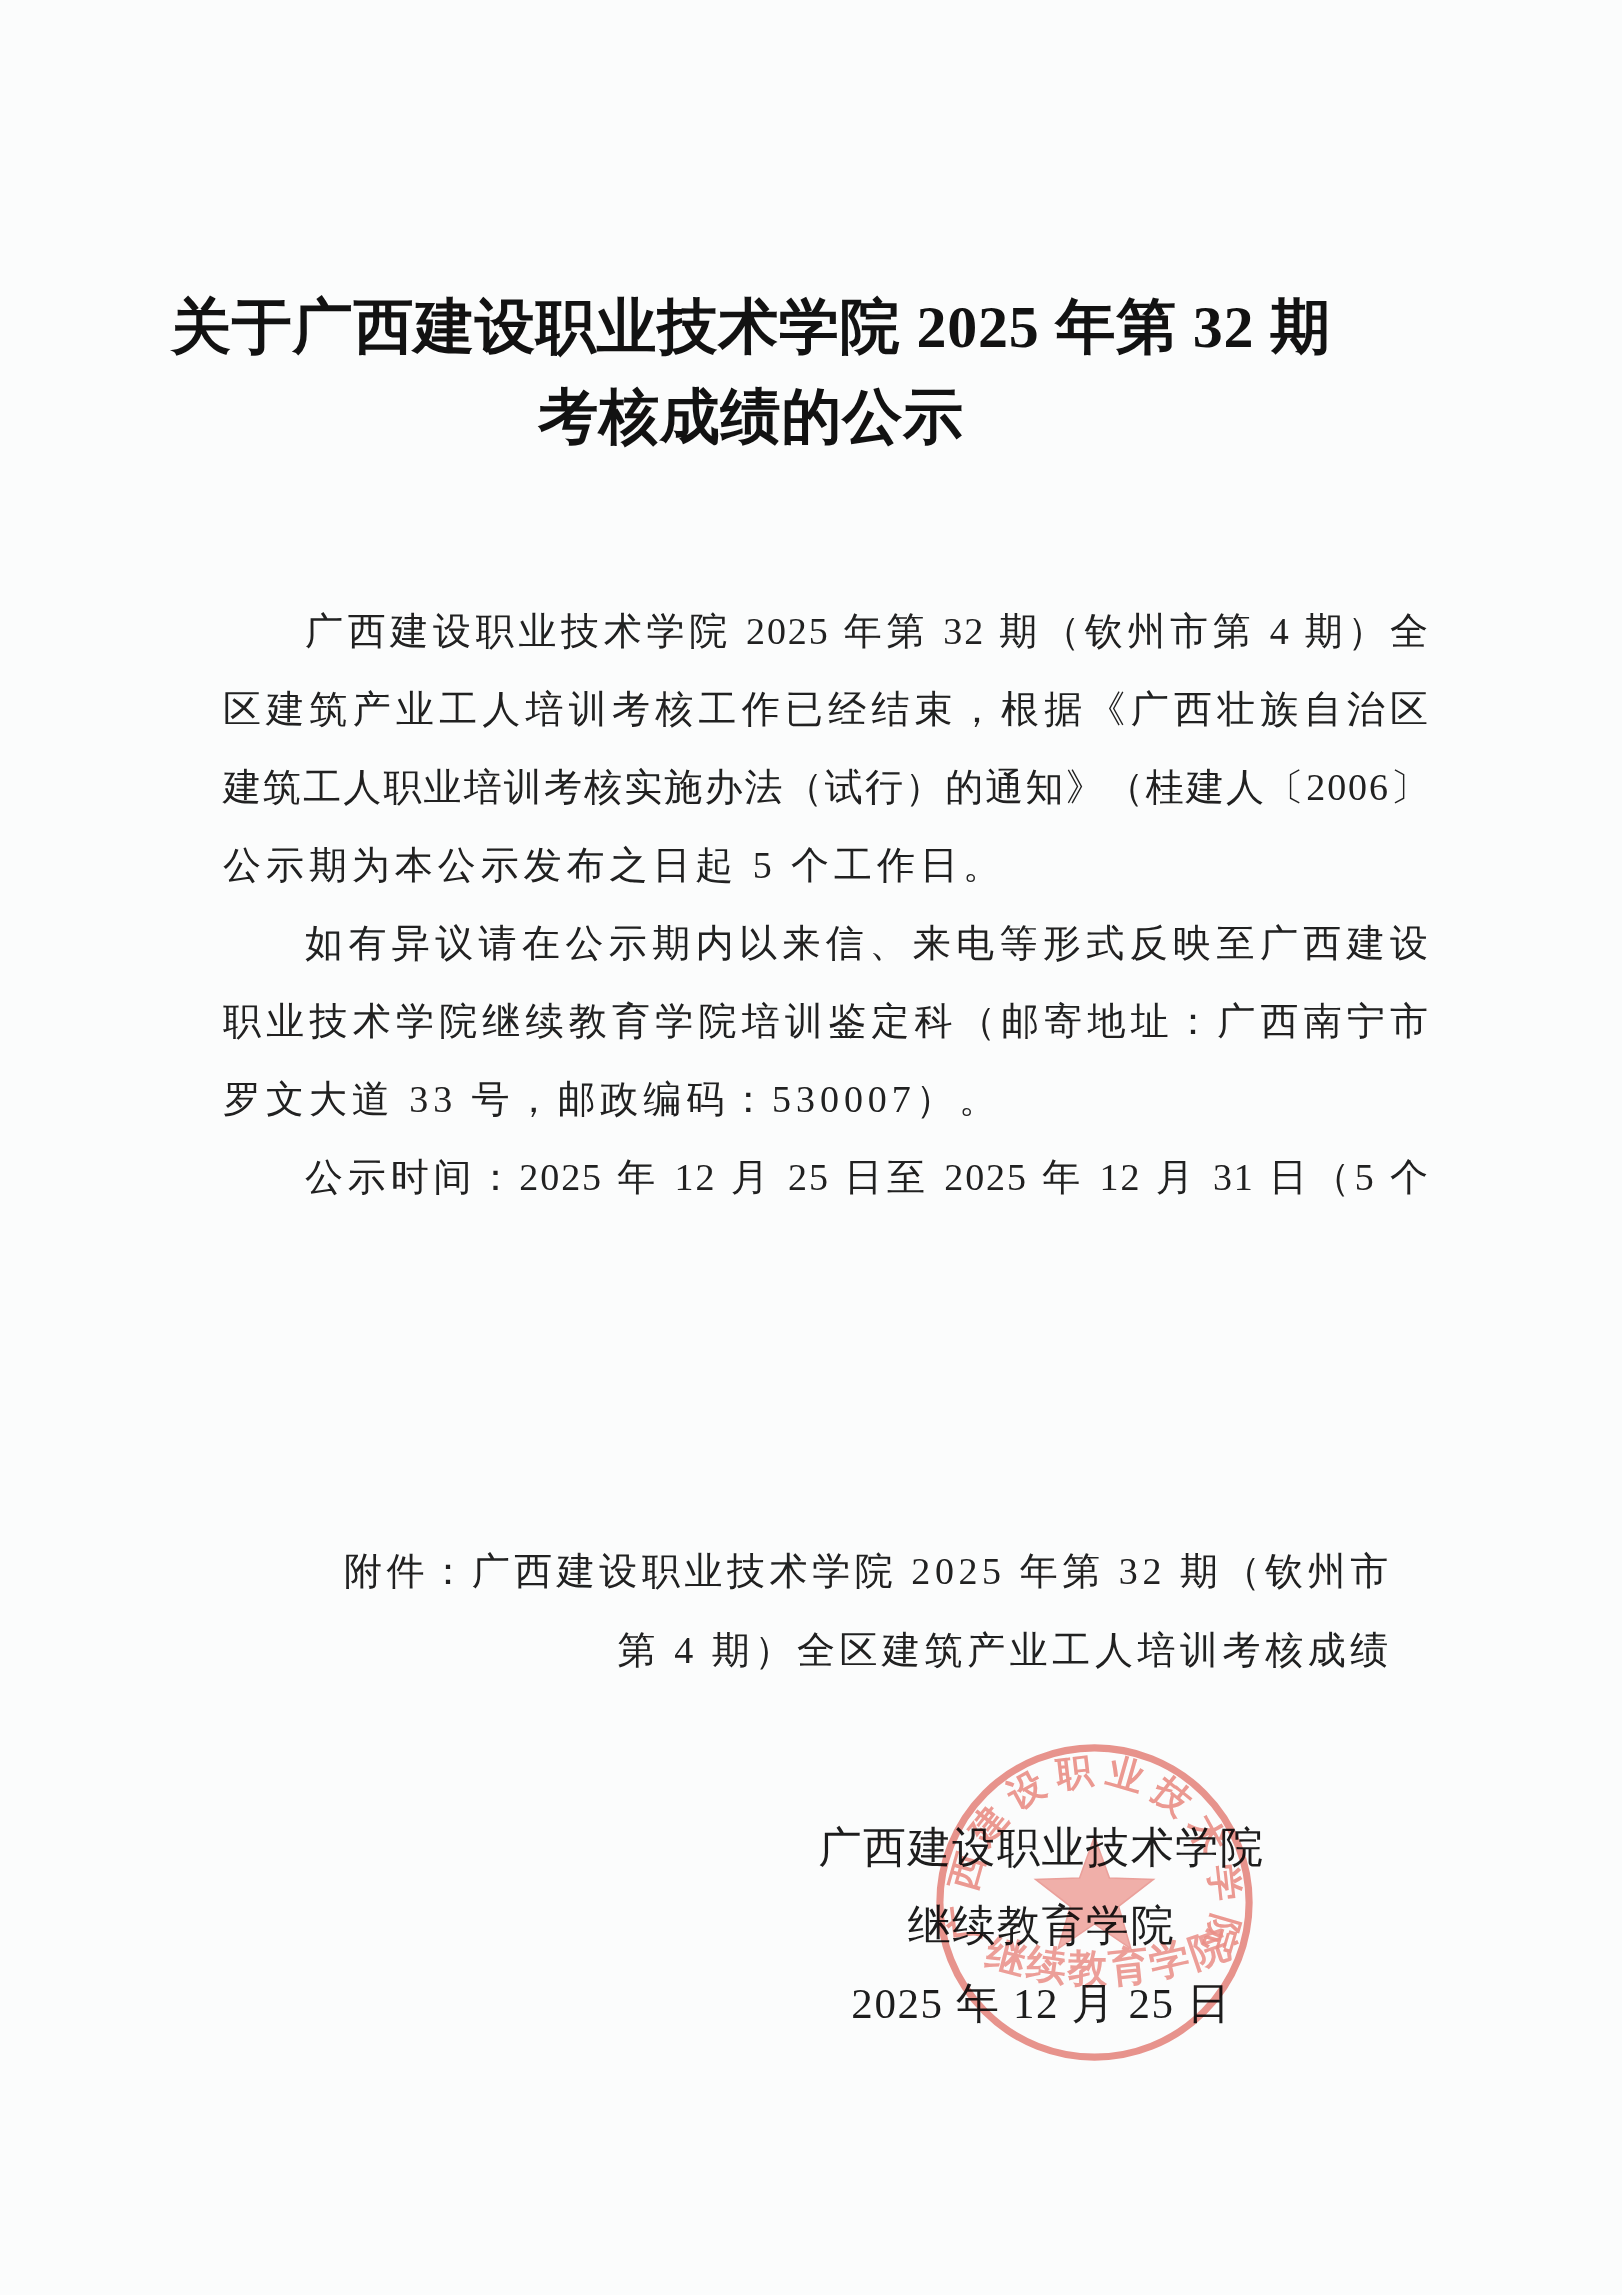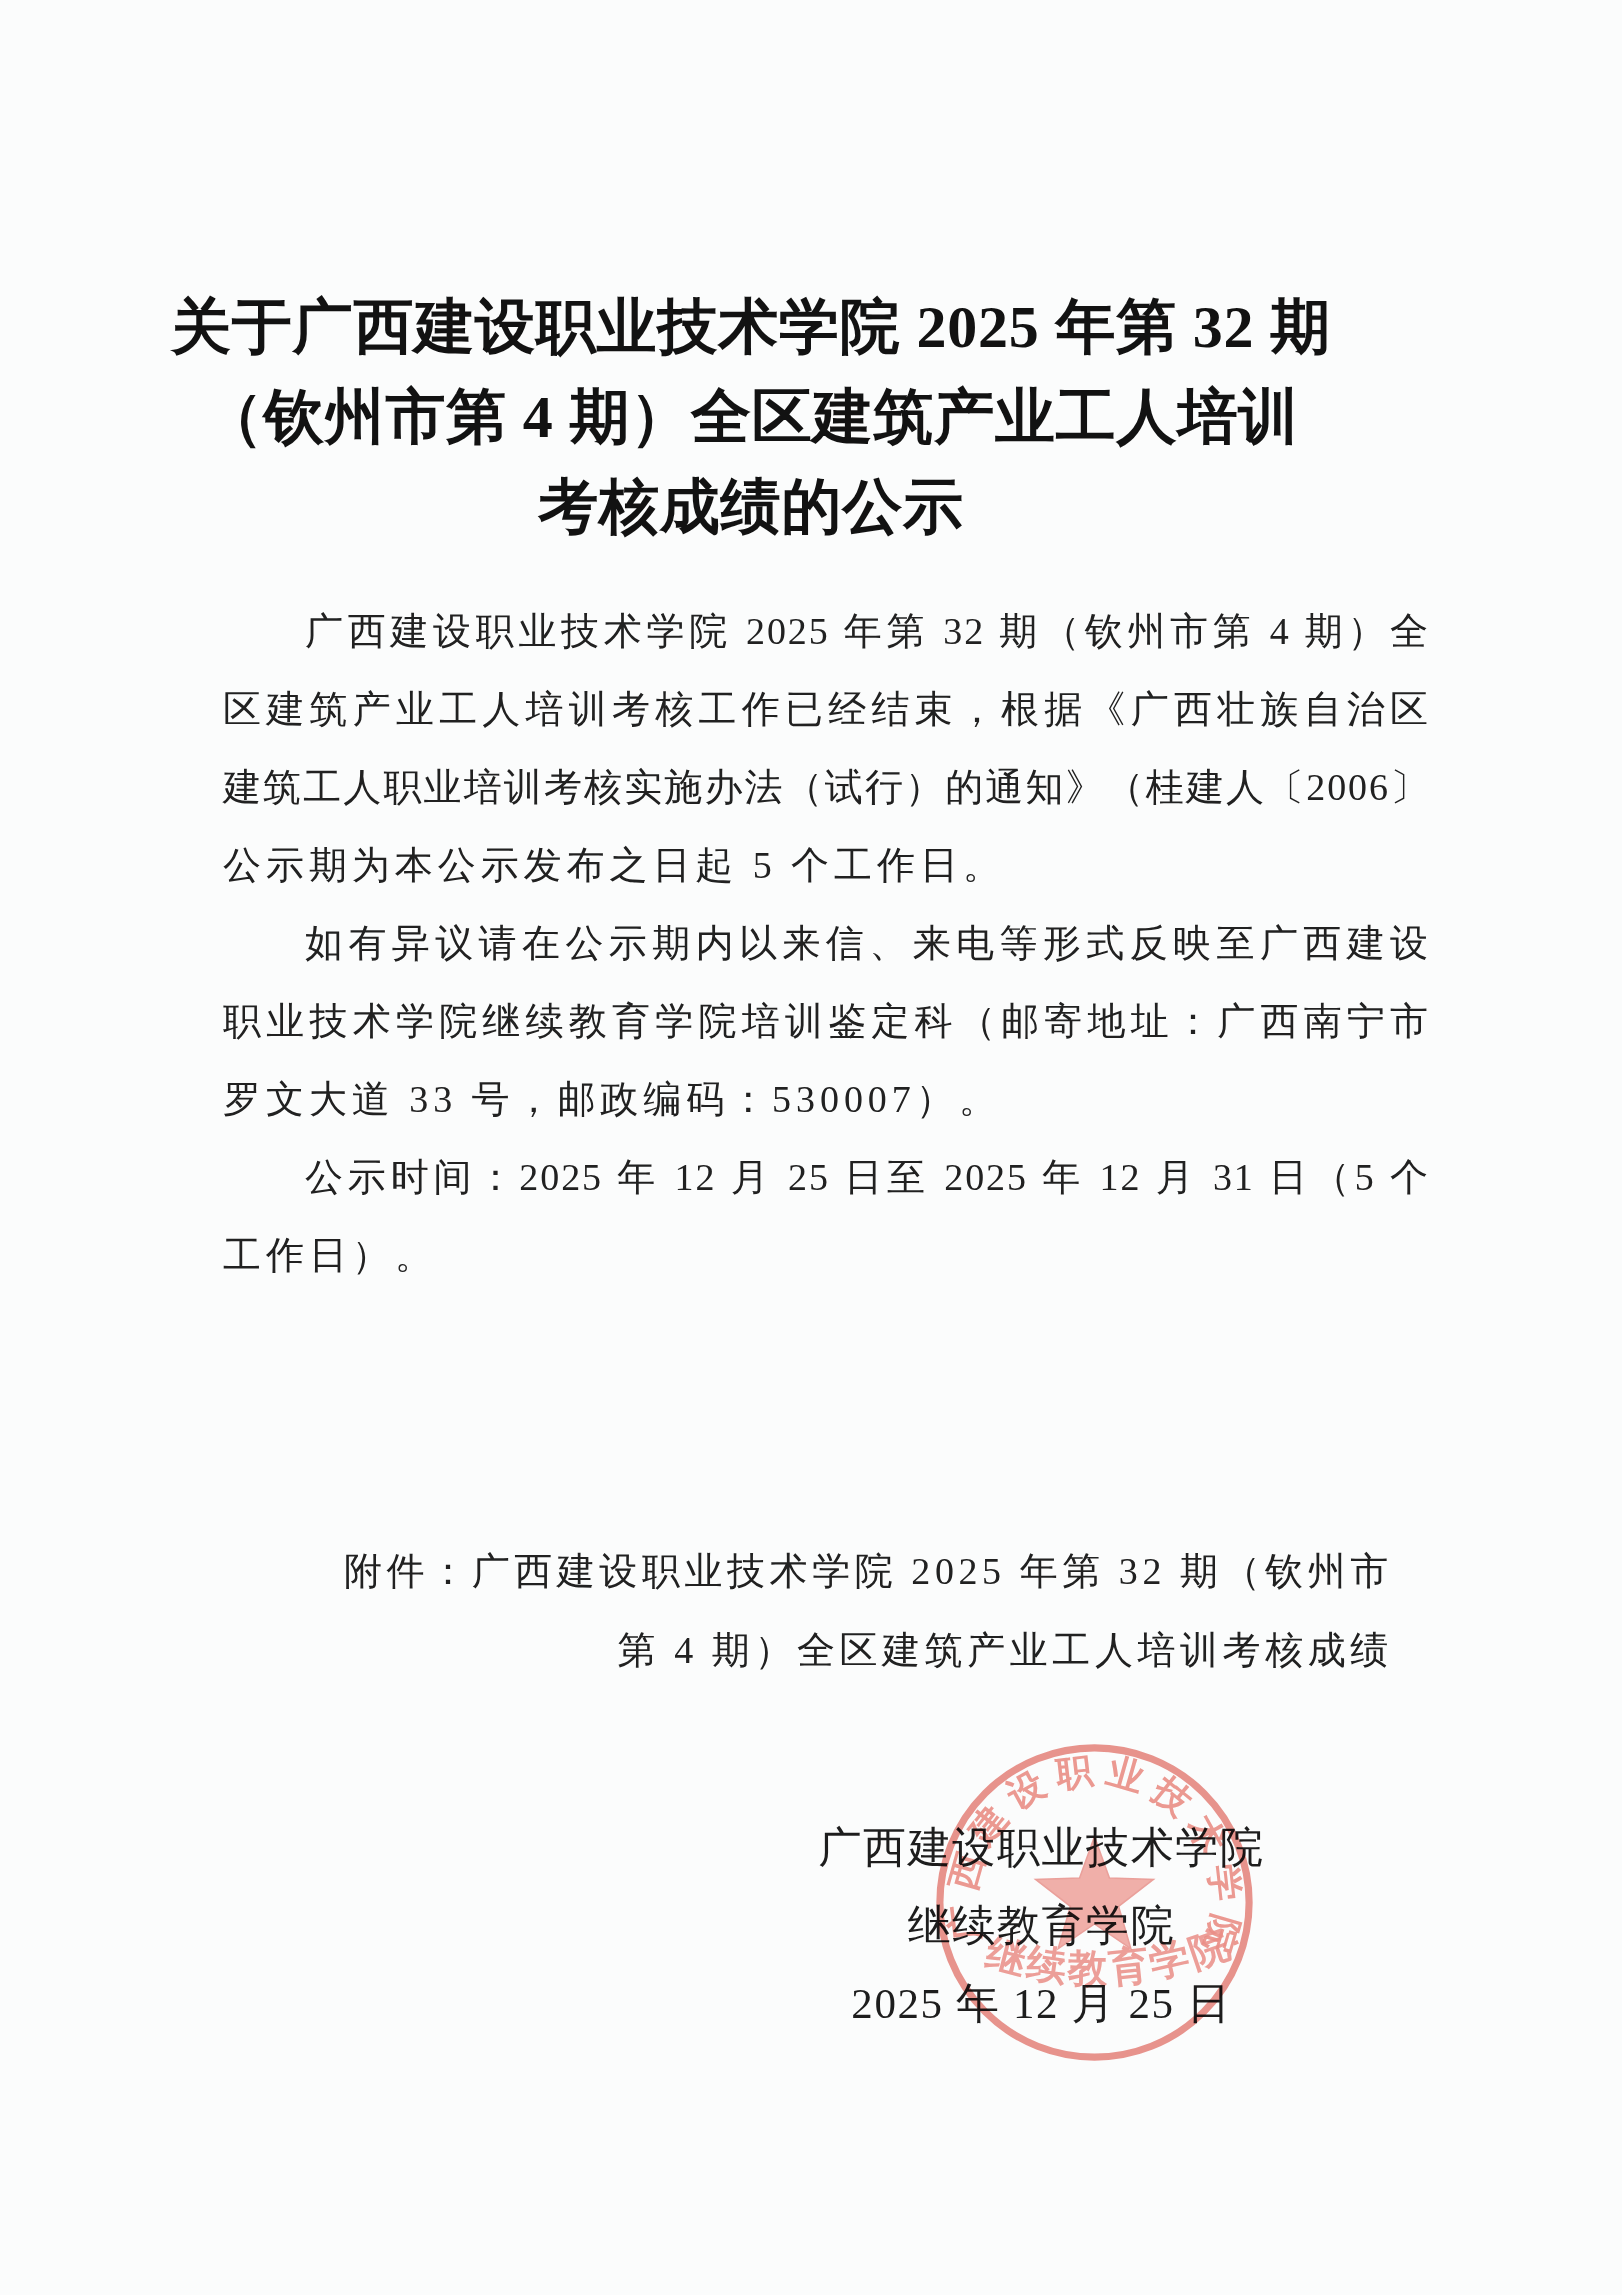--- a/index.html
+++ b/index.html
@@ -96,36 +96,34 @@
     pointer-events: none;
   }
 </style>
 </head>
 <body>
 
 <div class="page">
 
   <div class="doc-title">
     <div class="tl">关于广西建设职业技术学院 2025 年第 32 期</div>
-    <div class="tl">（钦州市第 4 期）全区建筑产业工人培训</div>
     <div class="tl">考核成绩的公示</div>
   </div>
 
   <div class="doc-body">
     <div class="ln fill indent">广西建设职业技术学院 2025 年第 32 期（钦州市第 4 期）全</div>
     <div class="ln fill">区建筑产业工人培训考核工作已经结束，根据《广西壮族自治区</div>
     <div class="ln fill">建筑工人职业培训考核实施办法（试行）的通知》（桂建人〔2006〕</div>
     <div class="ln loose">公示期为本公示发布之日起 5 个工作日。</div>
 
     <div class="ln fill indent">如有异议请在公示期内以来信、来电等形式反映至广西建设</div>
     <div class="ln fill">职业技术学院继续教育学院培训鉴定科（邮寄地址：广西南宁市</div>
     <div class="ln loose">罗文大道 33 号，邮政编码：530007）。</div>
 
     <div class="ln fill indent">公示时间：2025 年 12 月 25 日至 2025 年 12 月 31 日（5 个</div>
-    <div class="ln loose">工作日）。</div>
 
   </div>
 
   <div class="attachment">
     <div class="ln1">附件：广西建设职业技术学院 2025 年第 32 期（钦州市</div>
     <div class="ln2">第 4 期）全区建筑产业工人培训考核成绩</div>
   </div>
 
   <div class="signature">
     <div>广西建设职业技术学院</div>

